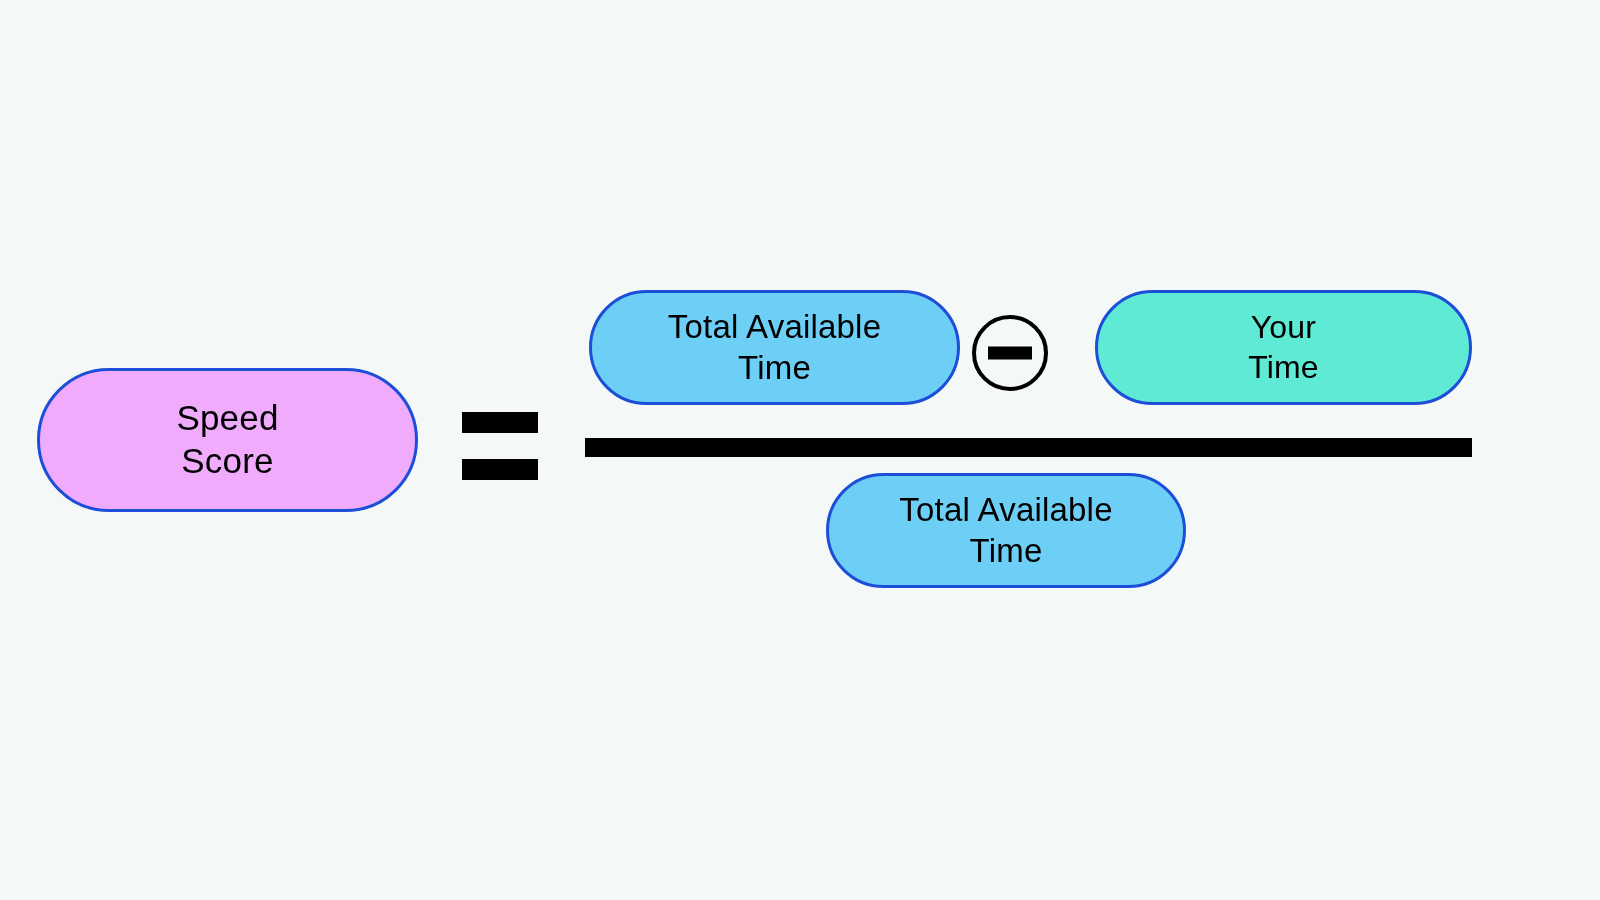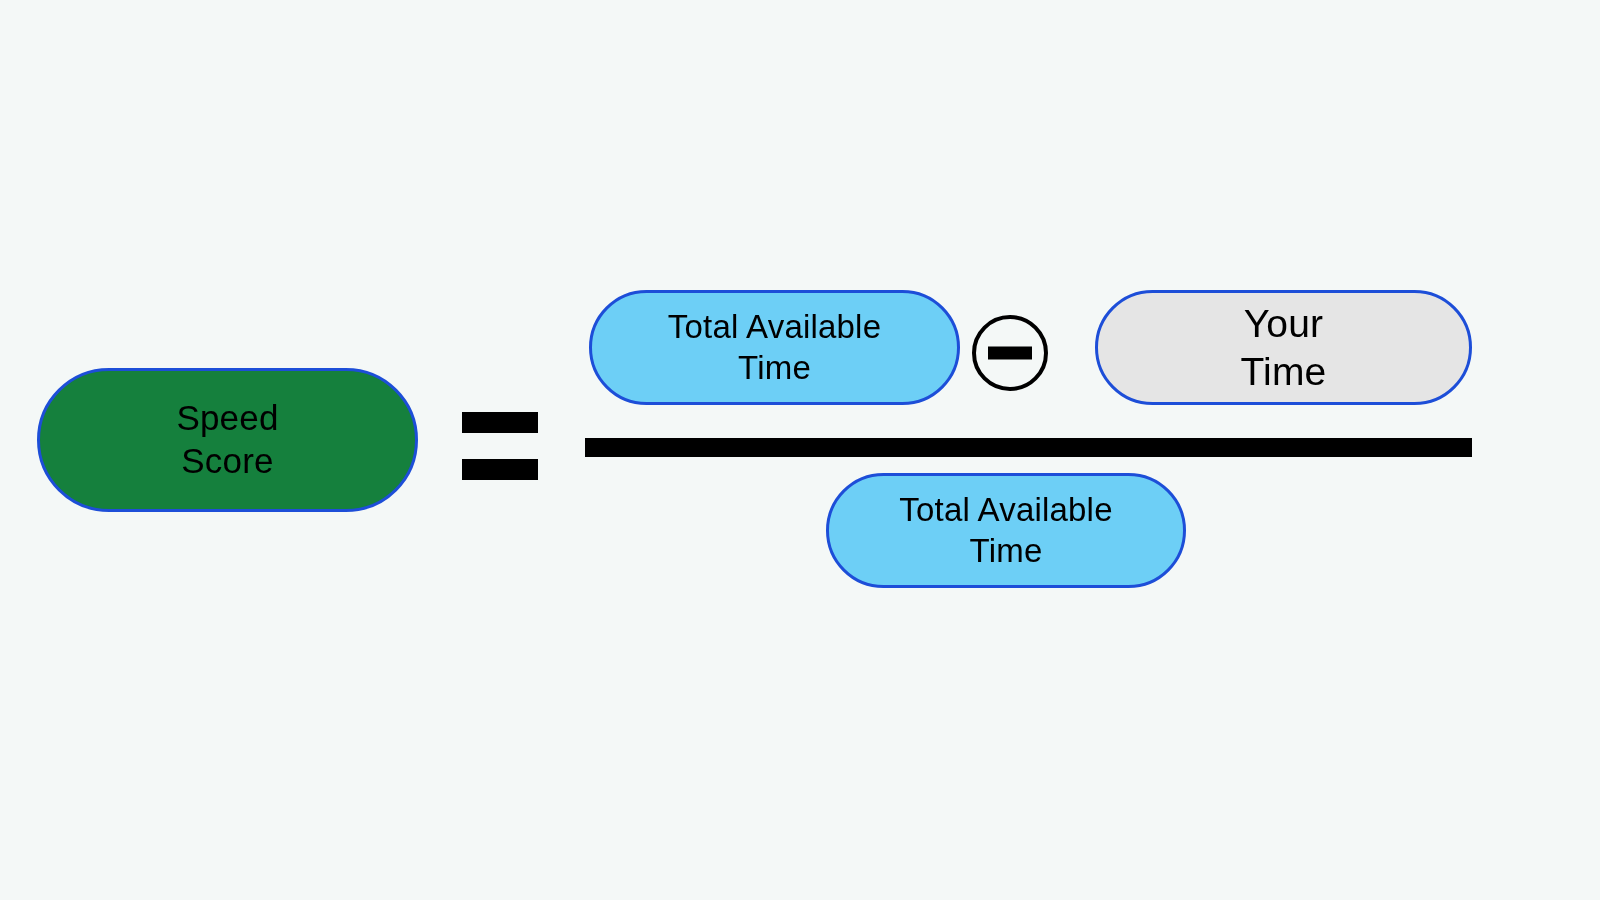--- a/index.html
+++ b/index.html
@@ -35,21 +35,21 @@
     white-space: pre-line;
     letter-spacing: 0.2px;
   }
 
   
   #speed-score-pill {
     left: 37px;
     top: 368px;
     width: 381px;
     height: 144px;
-    background: #15803d;
+    background: #f0abfc;
     font-size: 35px;
   }
 
   
   #equals-sign {
     position: absolute;
     left: 462px;
     top: 412px;
     width: 76px;
     height: 68px;
@@ -102,22 +102,22 @@
     width: 44px;
     height: 13px;
     background: #000000;
   }
 
   #your-time-pill {
     left: 1095px;
     top: 290px;
     width: 377px;
     height: 115px;
-    background: #e5e5e5;
-    font-size: 39px;
+    background: #5eead4;
+    font-size: 32px;
   }
 
   #denominator-available-time-pill {
     left: 826px;
     top: 473px;
     width: 360px;
     height: 115px;
     background: #6dcff6;
     font-size: 33px;
   }

